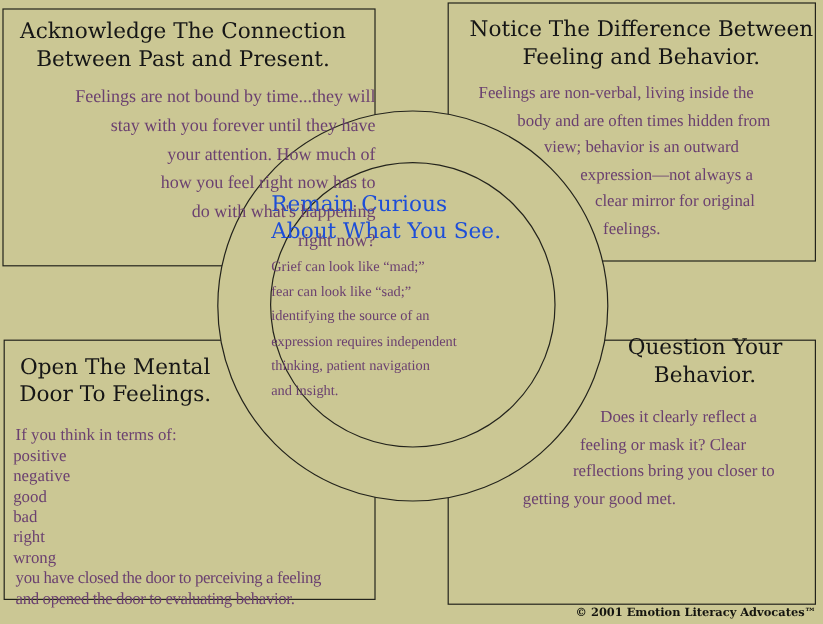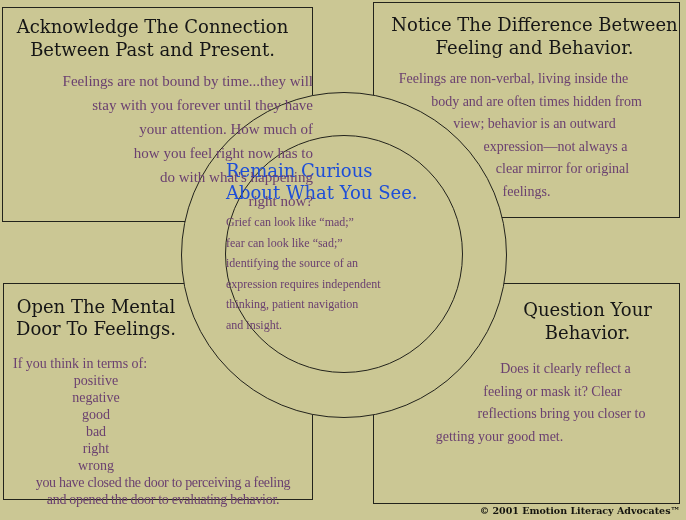--- a/index.html
+++ b/index.html
@@ -20,21 +20,21 @@
   }
   .inner-circle{
     position:absolute;left:225px;top:135px;width:238px;height:238px;border-radius:50%;
     border:1.5px solid #23231c;box-sizing:border-box;z-index:3;text-align:center;
   }
   
   .textlayer{position:absolute;z-index:5;box-sizing:border-box;}
   .textlayer.tl{left:2px;top:7px;width:311px;height:215px;}
   .textlayer.tr{left:373px;top:2px;width:307px;height:216px;}
   .textlayer.bl{left:3px;top:283px;width:310px;height:217px;}
-  .textlayer.br{left:373px;top:287px;width:307px;height:221px;}
+  .textlayer.br{left:373px;top:267px;width:307px;height:221px;}
 
   .title{
     font-family:"DejaVu Serif",serif;font-size:18px;line-height:23px;color:#161616;
     text-align:center;white-space:pre;
   }
   .tl .title{margin-top:8px;transform:translateX(-5px);}
   .tr .title{margin-top:11px;transform:translateX(8px);}
   .bl .title{margin-top:13px;line-height:22px;transform:translateX(-62px);}
   .br .title{margin-top:11px;transform:translateX(61px);}
 
@@ -44,22 +44,22 @@
   .tr-body{margin-top:9px;font-size:14px;line-height:22.5px;color:#6b4170;}
   .tr-body div{text-align:center;white-space:pre;}
   .tr-body .l1{transform:translateX(-13px);}
   .tr-body .l2{transform:translateX(10px);}
   .tr-body .l3{transform:translateX(8px);}
   .tr-body .l4{transform:translateX(29px);}
   .tr-body .l5{transform:translateX(36px);}
   .tr-body .l6{transform:translateX(0);}
 
   .bl-intro{margin-top:15px;padding-left:10px;font-size:14px;line-height:17px;color:#6b4170;white-space:pre;text-align:left;}
-  .bl-list{width:170px;margin-left:8px;font-size:14px;line-height:17px;color:#6b4170;white-space:pre;text-align:center;}
-  .bl-outro{padding-left:10px;font-size:14px;line-height:17px;letter-spacing:-0.3px;color:#6b4170;white-space:pre;text-align:center;}
+  .bl-list{width:170px;margin-left:8px;font-size:14px;line-height:17px;color:#6b4170;white-space:pre;text-align:left;}
+  .bl-outro{padding-left:10px;font-size:14px;line-height:17px;letter-spacing:-0.3px;color:#6b4170;white-space:pre;text-align:left;}
 
   .br-body{margin-top:14px;font-size:14px;line-height:22.5px;color:#6b4170;}
   .br-body div{text-align:center;white-space:pre;}
   .br-body .l1{transform:translateX(39px);}
   .br-body .l2{transform:translateX(26px);}
   .br-body .l3{transform:translateX(35px);}
   .br-body .l4{transform:translateX(-27px);}
 
   .center-title{
     font-family:"DejaVu Serif",serif;font-size:18px;line-height:21.5px;color:#1d4ed8;

